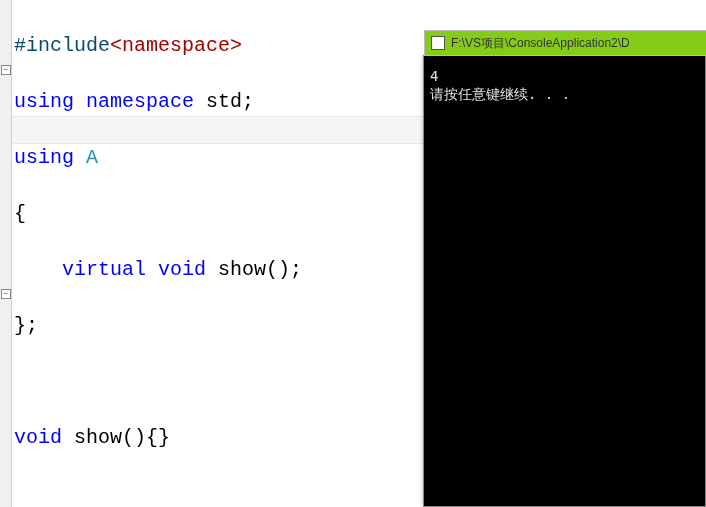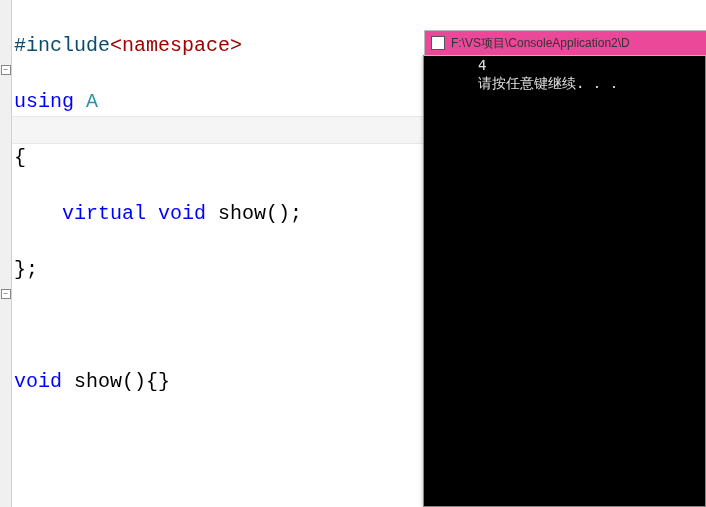--- a/index.html
+++ b/index.html
@@ -71,58 +71,58 @@
     background: #000000;
     border: 1px solid #888;
     box-shadow: 0 0 4px rgba(0,0,0,0.3);
   }
   .console-title {
     position: absolute;
     left: 0;
     top: -26px;
     width: 283px;
     height: 26px;
-    background: #ec4899;
+    background: #84cc16;
     border: 1px solid #bbb;
     display: flex;
     align-items: center;
     padding-left: 6px;
     font-family: "Segoe UI", Tahoma, sans-serif;
     font-size: 12px;
     color: #333;
   }
   .console-icon {
     width: 14px;
     height: 14px;
     border: 1px solid #555;
     margin-right: 6px;
     display: inline-block;
     background: #fff;
   }
   .console-body {
-    padding: 0 6px;
+    padding: 11px 6px;
     color: #e0e0e0;
     font-family: "NSimSun", SimSun, Consolas, monospace;
     font-size: 14px;
     line-height: 18px;
     white-space: pre;
-    margin-left: 48px;
   }
 </style>
 </head>
 <body>
 
 <div class="editor">
   <div class="gutter">
     <div class="fold" style="top:65px">−</div>
     <div class="fold" style="top:289px">−</div>
   </div>
   <div class="highlight"></div>
   <div class="code">
 <div><span class="kw-pp">#include</span><span class="kw-red">&lt;</span><span class="kw-red">namespace</span><span class="kw-red">&gt;</span></div>
+<div><span class="kw-blue">using</span> <span class="kw-blue">namespace</span> <span>std</span><span>;</span></div>
 <div><span class="kw-blue">using</span> <span class="kw-type">A</span></div>
 <div><span>{</span></div>
 <div><span>    </span><span class="kw-blue">virtual</span> <span class="kw-blue">void</span> <span>show</span><span>();</span></div>
 <div><span>};</span></div>
 <div> </div>
 <div><span class="kw-blue">void</span> <span>show</span><span>(){}</span></div>
 <div> </div>
 
 
 

